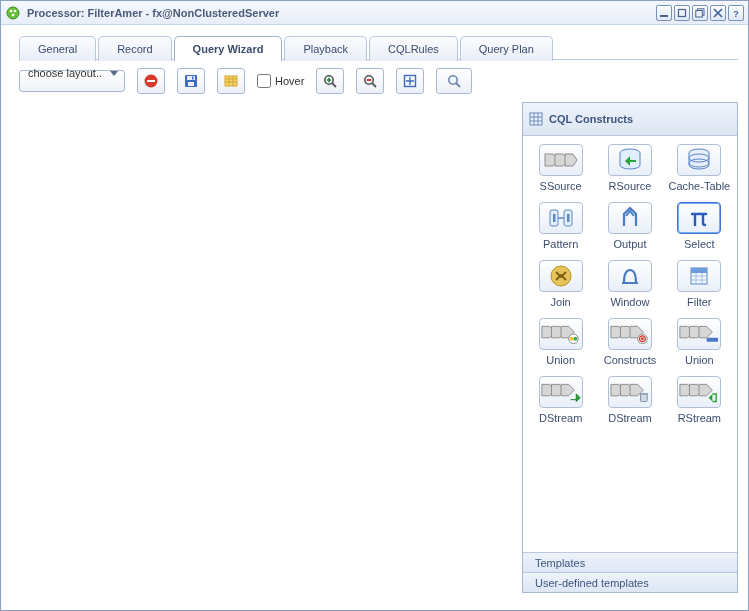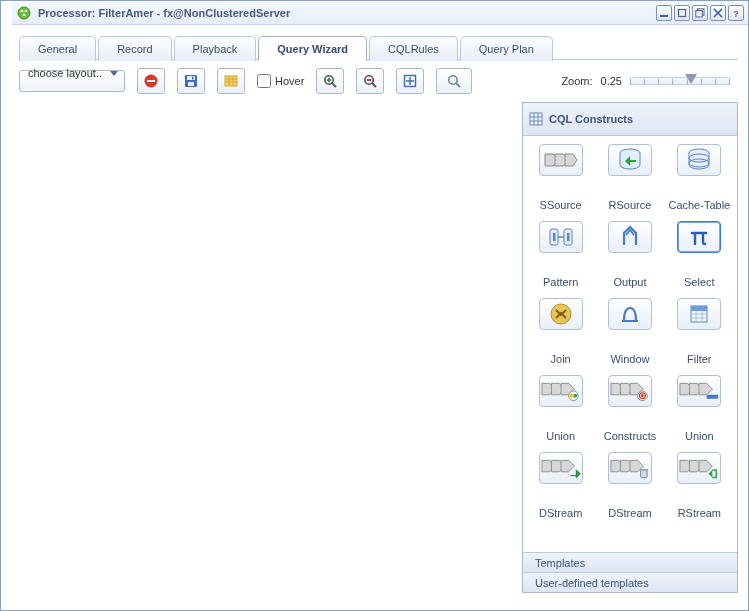--- a/index.html
+++ b/index.html
@@ -15,21 +15,20 @@
     border: 1px solid #8aa0c0;
   }
   
   .titlebar {
     height: 24px;
     background: linear-gradient(#f5f8fe, #e8eef9);
     border-bottom: 1px solid #c7d5ee;
     display: flex;
     align-items: center;
     padding: 0 4px;
-    margin-left: 11px;
   }
   .titlebar .app-icon {
     width: 16px; height: 16px;
     margin-right: 6px;
     display: flex; align-items: center; justify-content: center;
   }
   .titlebar .title {
     font-weight: bold;
     color: #4a5b7a;
     flex: 1;
@@ -192,21 +191,21 @@
     width: 44px; height: 32px;
     border: 1px solid #b1bfd6;
     border-radius: 4px;
     background: linear-gradient(#fdfeff, #e9eff8);
     display: flex; align-items: center; justify-content: center;
   }
   .pal-item .pic.selected {
     border-color: #3b78d6;
     box-shadow: inset 0 0 0 1px #7aa7ee;
   }
-  .pal-item .lbl { color:#3c4e6f; text-align:right; white-space:nowrap;margin-top:19px; }
+  .pal-item .lbl { color:#3c4e6f; text-align:right; white-space:nowrap; }
   .palette-footer-sec {
     height: 20px;
     background: linear-gradient(#eef3fb, #dde6f4);
     border-top: 1px solid #b9c8df;
     display: flex; align-items: center;
     padding: 0 6px; gap: 6px;
     color: #3e557e;
     cursor: pointer;
   }
 </style>
@@ -250,22 +249,22 @@
           <text x="5" y="8.5" text-anchor="middle" font-size="9" font-family="Arial" fill="#4a628e" font-weight="bold">?</text>
         </svg>
     </div>
   </div>
 </div>
 
 <div class="tabarea">
   <div class="tabs">
     <div class="tab"><span>General</span></div>
     <div class="tab"><span>Record</span></div>
+    <div class="tab active"><span>Query Wizard</span></div>
     <div class="tab"><span>Playback</span></div>
-    <div class="tab active"><span>Query Wizard</span></div>
     <div class="tab"><span>CQLRules</span></div>
     <div class="tab"><span>Query Plan</span></div>
   </div>
   <div class="tab-baseline"></div>
 </div>
 
 <div class="toolbar">
   <div class="layout-select">
     <span>choose layout..</span>
     <span class="caret"></span>
@@ -319,38 +318,20 @@
         <path d="M8 4 V12 M4 8 H12" stroke="#3c6bbf" stroke-width="1.4"></path>
       </svg>
   </div>
   <div class="tbtn" style="width:36px">
     <svg viewBox="0 0 16 16">
         <circle cx="7" cy="7" r="4.2" fill="none" stroke="#6b84ae" stroke-width="1.6"></circle>
         <line x1="10" y1="10" x2="14" y2="14" stroke="#6b84ae" stroke-width="1.8"></line>
       </svg>
   </div>
 
-  <div class="zoom-group">
-    <span>Zoom:</span>
-    <span>0.25</span>
-    <div class="zoom-slider">
-      <div class="track"></div>
-      <div class="ticks">
-          <span></span>
-          <span></span>
-          <span></span>
-          <span></span>
-          <span></span>
-          <span></span>
-          <span></span>
-          <span></span>
-        </div>
-      <div class="thumb"></div>
-    </div>
-  </div>
 </div>
 
 <div class="content">
   <div class="canvas"></div>
 
   <div class="palette">
 
     <div class="palette-section-head">
       <span class="sec-icon">
         <svg viewBox="0 0 14 14">

